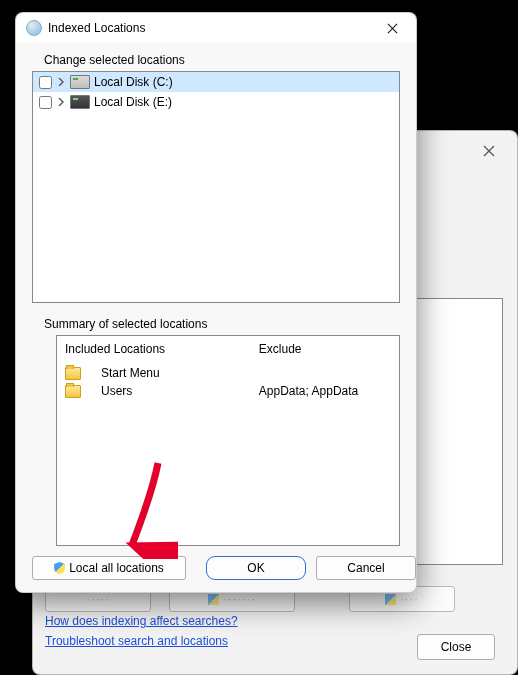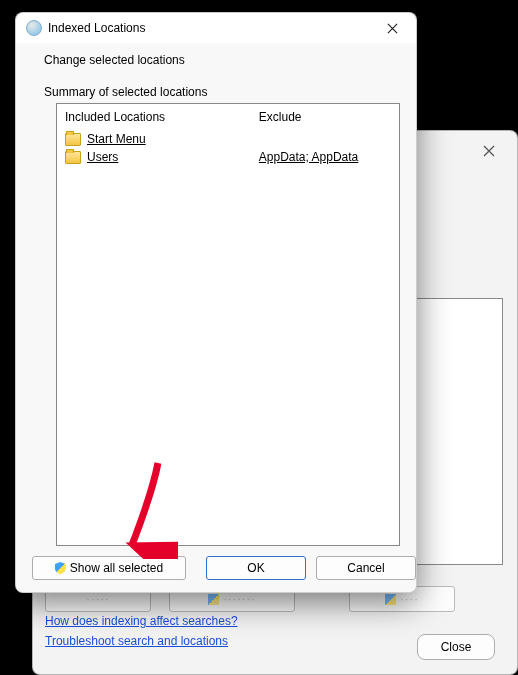--- a/index.html
+++ b/index.html
@@ -49,21 +49,21 @@
     background: #fff;
   }
   .parent-bottom-btn {
     position: absolute;
     bottom: 14px;
     right: 22px;
     width: 76px;
     height: 24px;
     border: 1px solid #adadad;
     background: #fdfdfd;
-    border-radius: 8px;
+    border-radius: 3px;
     display: flex;
     align-items: center;
     justify-content: center;
   }
   .parent-button-row {
     position: absolute;
     left: 12px;
     top: 455px;
     display: flex;
     gap: 18px;
@@ -210,23 +210,22 @@
     display:flex;
   }
   .col {
     padding:6px 8px;
     font-size:12px;
   }
   .col.left { width:52%; border-right:0px solid #ddd;}
   .col.right{ flex:1; }
   .col .head { margin-bottom:6px; }
   .col .item {
-    display:flex; align-items:center; gap:6px;
+    display:flex; align-items:flex-end; gap:20px;
     height:18px;
-    text-decoration:underline;
   }
   .folder-icon{
     width:14px; height:11px;
     background: linear-gradient(#ffe79a,#f5c542);
     border:1px solid #caa21a;
     border-radius:1px;
     position:relative;
   }
   .folder-icon::before{
     content:""; position:absolute; top:-3px; left:0;
@@ -245,21 +244,21 @@
     min-width:74px;
     padding:0 12px;
     border:1px solid #adadad;
     background:#fdfdfd;
     border-radius:3px;
     font-size:12px;
     display:flex; align-items:center; justify-content:center;
     cursor:pointer;
     user-select:none;
   }
-  .btn.primary { border-color:#2e6fcf; }
+  .btn.primary { border-color:#2e6fcf;border-radius:9px; }
   .shield{
     width:11px; height:12px; margin-right:4px;
     background:
       linear-gradient(135deg,#3ea1ff 0 50%, transparent 50%),
       linear-gradient(135deg,transparent 0 50%, #ffe24a 50%);
     clip-path: path("M5.5 0 L11 2 L11 6 C11 9 8.5 11.5 5.5 12 C2.5 11.5 0 9 0 6 L0 2 Z");
     position:relative;
   }
   .shield::after{
     content:"";position:absolute; inset:0;
@@ -322,20 +321,42 @@
     <div class="close">
       <svg width="11" height="11" viewBox="0 0 12 12">
           <path d="M1 1 L11 11 M11 1 L1 11" stroke="#222" stroke-width="1.3" fill="none"></path>
         </svg>
     </div>
   </div>
 
   <div class="body">
     <div class="section-label">Change selected locations</div>
 
+    <div class="tree">
+      <div class="tree-row selected">
+        <input type="checkbox" style="">
+        <span class="expander">
+          <svg viewBox="0 0 8 8">
+              <path d="M2 0 L6 4 L2 8" fill="none" stroke="#555" stroke-width="1.4"></path>
+            </svg>
+        </span>
+        <span class="drive-icon"></span>
+        <span>Local Disk (C:)</span>
+      </div>
+      <div class="tree-row">
+        <input type="checkbox" style="">
+        <span class="expander">
+          <svg viewBox="0 0 8 8">
+              <path d="M2 0 L6 4 L2 8" fill="none" stroke="#555" stroke-width="1.4"></path>
+            </svg>
+        </span>
+        <span class="drive-icon dark"></span>
+        <span>Local Disk (E:)</span>
+      </div>
+    </div>
 
     <div class="section-label" style="margin-top:14px">Summary of selected locations</div>
 
     <div class="summary">
       <div class="summary-cols">
         <div class="col left">
           <div class="head">Included Locations</div>
           <div class="item">
             <span class="folder-icon"></span>
             <span>Start Menu</span>
@@ -351,21 +372,21 @@
           <div class="item">
             <span>AppData; AppData</span>
           </div>
         </div>
       </div>
     </div>
 
     <div class="button-row">
       <div class="btn" style="min-width:128px">
         <span class="shield"></span>
-        <span>Show all selected</span>
+        <span>Local all locations</span>
       </div>
       <div style="flex:1"></div>
       <div class="btn primary">
         <span>OK</span>
       </div>
       <div class="btn">
         <span>Cancel</span>
       </div>
     </div>
   </div>

